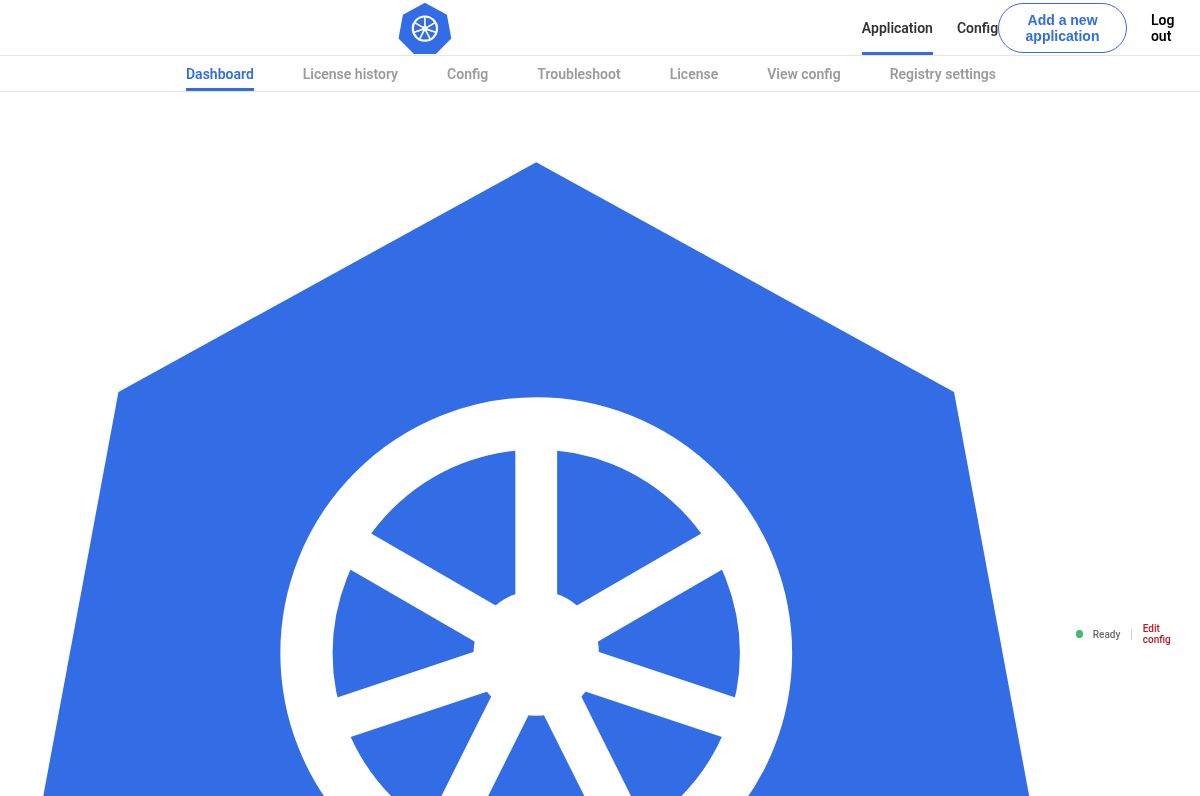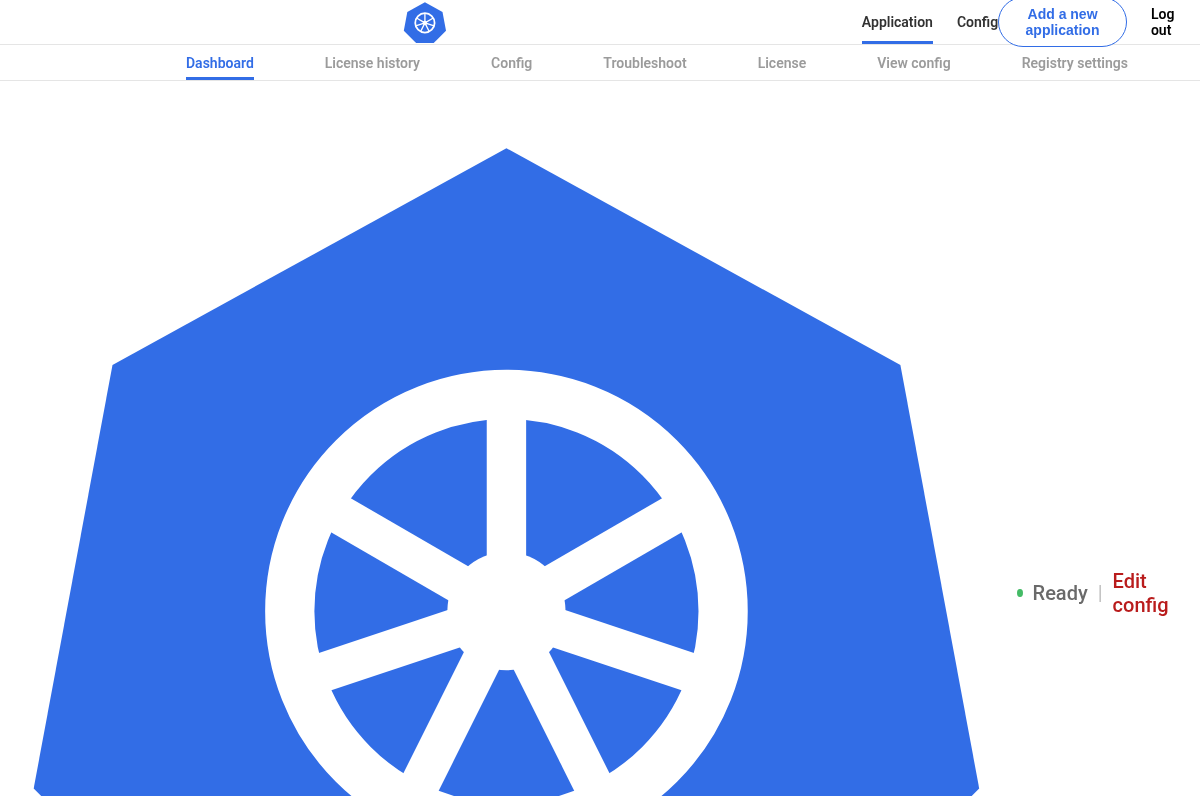--- a/index.html
+++ b/index.html
@@ -1,34 +1,34 @@
 <!DOCTYPE html>
 <html><head>
 <meta charset="utf-8">
 <style>
 * { box-sizing: border-box; margin: 0; padding: 0; }
 body { font-family: -apple-system, BlinkMacSystemFont, "Segoe UI", Roboto, Helvetica, Arial, sans-serif; background: #fff; color: #323232; font-size: 14px; }
 
-.topbar { display: flex; align-items: center; height: 45px; border-bottom: 1px solid #e5e5e5; padding: 0 20px 0 12px; }
+.topbar { display: flex; align-items: center; height: 56px; border-bottom: 1px solid #e5e5e5; padding: 0 20px 0 12px; }
 .logo { width: 28px; height: 28px; margin-right: 24px; }
 .topnav { display: flex; gap: 24px; height: 100%; align-items: center; }
 .topnav-item { font-weight: 600; color: #323232; height: 100%; display: flex; align-items: center; border-bottom: 3px solid transparent; padding-top: 3px; cursor: pointer; }
 .topnav-item.active { border-bottom-color: #326de6; }
 .topbar-right { margin-left: auto; display: flex; align-items: center; gap: 24px; }
 .btn-outline { border: 1.5px solid #326de6; color: #326de6; background: #fff; border-radius: 30px; padding: 8px 18px; font-weight: 600; font-size: 14px; cursor: pointer; }
 .logout { font-weight: 600; color: #000000; cursor: pointer; }
 
-.subnav { display: flex; gap: 71px; padding: 0 40px 0 186px; border-bottom: 1px solid #e5e5e5; height: 36px; align-items: center; background: #fff; }
+.subnav { display: flex; gap: 49px; padding: 0 40px 0 186px; border-bottom: 1px solid #e5e5e5; height: 36px; align-items: center; background: #fff; }
 .subnav-item { font-weight: 600; color: #9b9b9b; cursor: pointer; height: 100%; display: flex; align-items: center; border-bottom: 3px solid transparent; padding-top:3px; }
 .subnav-item.active { color: #326de6; border-bottom-color: #326de6; }
 
 .app-header { display: flex; align-items: center; padding: 18px 20px 18px 14px; gap: 18px; }
 .app-icon { width: 54px; height: 54px; }
 .app-title { font-size: 28px; font-weight: 800; color: #323232; }
-.app-meta { display: flex; align-items: center; gap: 10px; margin-top: 4px; font-size: 20px; }
+.app-meta { display: flex; align-items: center; gap: 10px; margin-top: 4px; font-size: 10px; }
 .status-dot { width: 8px; height: 8px; border-radius: 50%; background: #44bb66; display: inline-block; }
 .status-text { color: #6a6a6a; font-weight: 500; }
 .divider { color: #c0c0c0; }
 .link { color: #b91c1c; font-weight: 500; cursor: pointer; }
 .hex { width: 100%; height: 100%; }
 </style>
 </head>
 <body>
 
 <div class="topbar">

